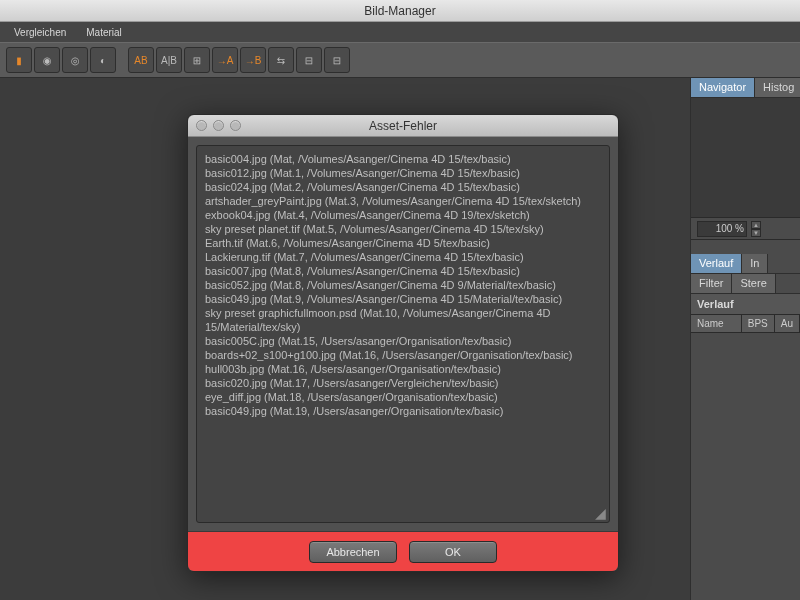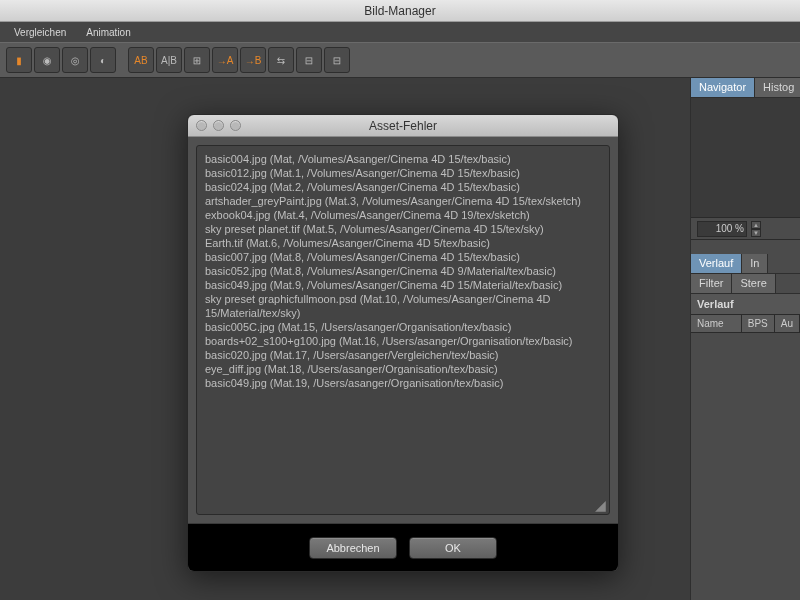--- a/index.html
+++ b/index.html
@@ -111,24 +111,24 @@
     overflow-y: hidden;
     padding: 6px 8px;
     font-size: 11px;
     color: #bfbfbf;
     line-height: 14px;
     position: relative;
   }
   .error-line { word-wrap: break-word; }
   .dialog-resize { position:absolute; right:2px; bottom:2px; width:12px; height:12px; color:#888; font-size:14px; line-height:10px; cursor:nwse-resize;}
   .dialog-footer {
-    height: 48px;
+    height: 40px;
     display:flex; justify-content:center; align-items:center; gap:12px;
     border-top: 1px solid #3a3a3a;
-    background: #000000;
+    background: #ef4444;
     border-radius: 0 0 6px 6px;
   }
   .btn {
     min-width: 88px; height: 22px;
     background: linear-gradient(#7a7a7a,#606060);
     border: 1px solid #2a2a2a;
     border-radius: 4px;
     color: #e8e8e8;
     font-size: 11px;
     text-align:center; line-height:20px;
@@ -138,21 +138,21 @@
 </style>
 </head>
 <body>
 
 <div class="main-titlebar">
   <span>Bild-Manager</span>
 </div>
 
 <div class="menubar">
   <div class="menu-item">Vergleichen</div>
-  <div class="menu-item">Animation</div>
+  <div class="menu-item">Material</div>
 </div>
 
 <div class="toolbar">
   <div class="tool-group">
     <div class="tool-btn orange">▮</div>
     <div class="tool-btn">◉</div>
     <div class="tool-btn">◎</div>
     <div class="tool-btn">◐</div>
   </div>
   <div class="tool-group">
@@ -211,26 +211,28 @@
   </div>
   <div class="dialog-body" id="error-list">
 
     <div class="error-line">basic004.jpg (Mat, /Volumes/Asanger/Cinema 4D 15/tex/basic)</div>
       <div class="error-line">basic012.jpg (Mat.1, /Volumes/Asanger/Cinema 4D 15/tex/basic)</div>
       <div class="error-line">basic024.jpg (Mat.2, /Volumes/Asanger/Cinema 4D 15/tex/basic)</div>
       <div class="error-line">artshader_greyPaint.jpg (Mat.3, /Volumes/Asanger/Cinema 4D 15/tex/sketch)</div>
       <div class="error-line">exbook04.jpg (Mat.4, /Volumes/Asanger/Cinema 4D 19/tex/sketch)</div>
       <div class="error-line">sky preset planet.tif (Mat.5, /Volumes/Asanger/Cinema 4D 15/tex/sky)</div>
       <div class="error-line">Earth.tif (Mat.6, /Volumes/Asanger/Cinema 4D 5/tex/basic)</div>
+      <div class="error-line">Lackierung.tif (Mat.7, /Volumes/Asanger/Cinema 4D 15/tex/basic)</div>
       <div class="error-line">basic007.jpg (Mat.8, /Volumes/Asanger/Cinema 4D 15/tex/basic)</div>
       <div class="error-line">basic052.jpg (Mat.8, /Volumes/Asanger/Cinema 4D 9/Material/tex/basic)</div>
       <div class="error-line">basic049.jpg (Mat.9, /Volumes/Asanger/Cinema 4D 15/Material/tex/basic)</div>
       <div class="error-line">sky preset graphicfullmoon.psd (Mat.10, /Volumes/Asanger/Cinema 4D 15/Material/tex/sky)</div>
       <div class="error-line">basic005C.jpg (Mat.15, /Users/asanger/Organisation/tex/basic)</div>
       <div class="error-line">boards+02_s100+g100.jpg (Mat.16, /Users/asanger/Organisation/tex/basic)</div>
+      <div class="error-line">hull003b.jpg (Mat.16, /Users/asanger/Organisation/tex/basic)</div>
       <div class="error-line">basic020.jpg (Mat.17, /Users/asanger/Vergleichen/tex/basic)</div>
       <div class="error-line">eye_diff.jpg (Mat.18, /Users/asanger/Organisation/tex/basic)</div>
       <div class="error-line">basic049.jpg (Mat.19, /Users/asanger/Organisation/tex/basic)</div>
       <div class="dialog-resize">◢</div>
   </div>
   <div class="dialog-footer">
     <div class="btn">Abbrechen</div>
     <div class="btn">OK</div>
   </div>
 </div>

